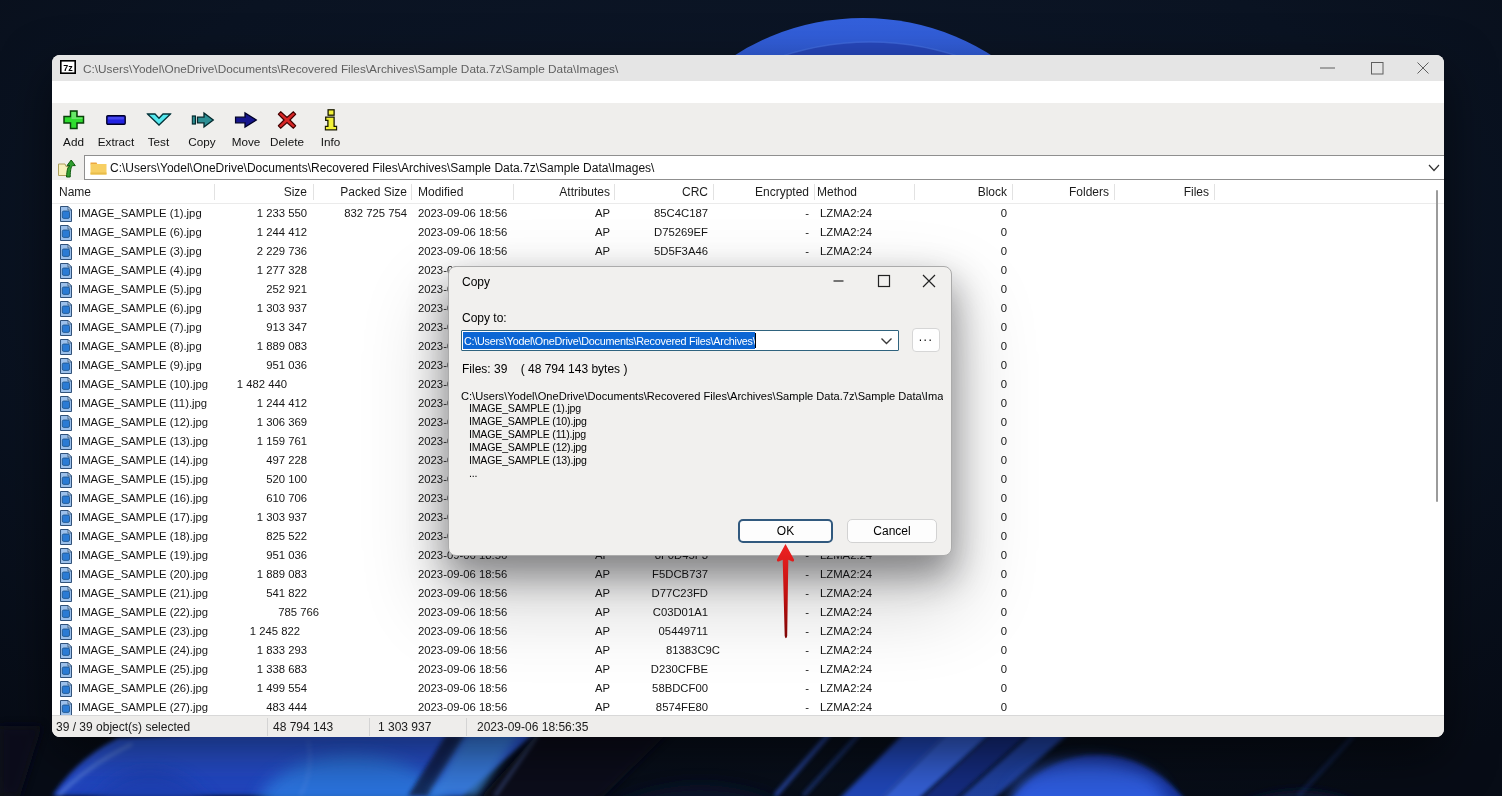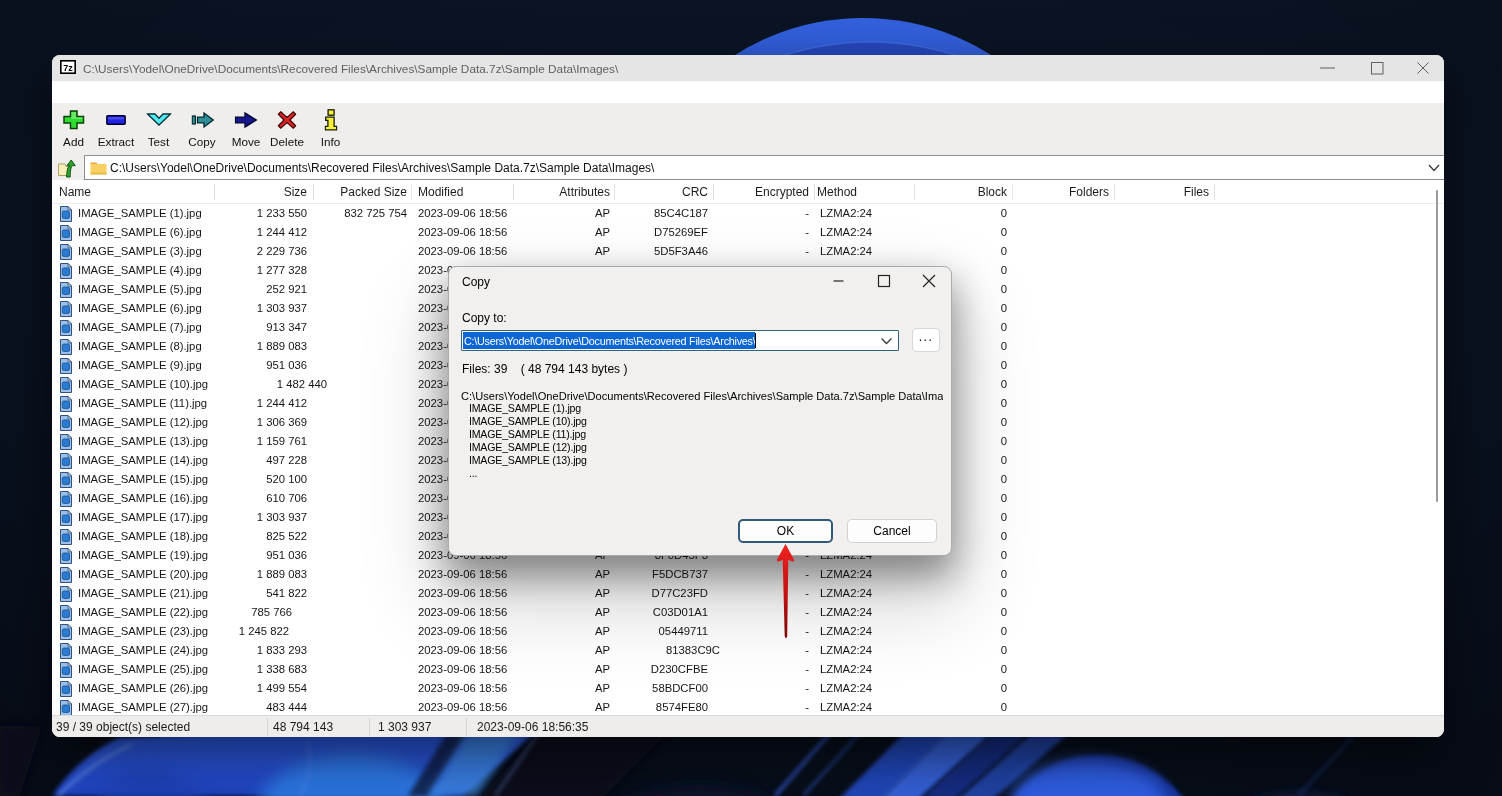--- a/index.html
+++ b/index.html
@@ -353,21 +353,21 @@
         <span class="cl" style="left:768px">LZMA2:24</span>
         <span class="cr" style="left:855px;width:100px">0</span>
       </div>
 <div class="row">
         <svg class="fic" width="12" height="16" viewBox="0 0 12 16">
           <path d="M0.5 0.5 H8 L11.5 4 V15.5 H0.5 Z" fill="#9cc0ea" stroke="#31527a" stroke-width="1"></path>
           <path d="M8 0.5 L11.5 4 H8 Z" fill="#cfe1f4" stroke="#31527a" stroke-width="0.8"></path>
           <rect x="2.3" y="5" width="7.2" height="7.4" rx="1.4" fill="#2b7bd4" stroke="#1c5186" stroke-width="0.8"></rect>
         </svg>
         <span class="cn">IMAGE_SAMPLE (10).jpg</span>
-        <span class="cr" style="left:155px;width:120px">1 482 440</span>
+        <span class="cr" style="left:155px;width:80px">1 482 440</span>
         <span class="cl" style="left:366px">2023-09-06 18:56</span>
         <span class="cr" style="left:458px;width:100px">AP</span>
         <span class="cr" style="left:556px;width:100px">E5F6A7B8</span>
         <span class="cr" style="left:657px;width:100px">-</span>
         <span class="cl" style="left:768px">LZMA2:24</span>
         <span class="cr" style="left:855px;width:100px">0</span>
       </div>
 <div class="row">
         <svg class="fic" width="12" height="16" viewBox="0 0 12 16">
           <path d="M0.5 0.5 H8 L11.5 4 V15.5 H0.5 Z" fill="#9cc0ea" stroke="#31527a" stroke-width="1"></path>
@@ -533,36 +533,36 @@
         <span class="cl" style="left:768px">LZMA2:24</span>
         <span class="cr" style="left:855px;width:100px">0</span>
       </div>
 <div class="row">
         <svg class="fic" width="12" height="16" viewBox="0 0 12 16">
           <path d="M0.5 0.5 H8 L11.5 4 V15.5 H0.5 Z" fill="#9cc0ea" stroke="#31527a" stroke-width="1"></path>
           <path d="M8 0.5 L11.5 4 H8 Z" fill="#cfe1f4" stroke="#31527a" stroke-width="0.8"></path>
           <rect x="2.3" y="5" width="7.2" height="7.4" rx="1.4" fill="#2b7bd4" stroke="#1c5186" stroke-width="0.8"></rect>
         </svg>
         <span class="cn">IMAGE_SAMPLE (22).jpg</span>
-        <span class="cr" style="left:140px;width:100px">785 766</span>
+        <span class="cr" style="left:167px;width:100px">785 766</span>
         <span class="cl" style="left:366px">2023-09-06 18:56</span>
         <span class="cr" style="left:458px;width:100px">AP</span>
         <span class="cr" style="left:556px;width:100px">C03D01A1</span>
         <span class="cr" style="left:657px;width:100px">-</span>
         <span class="cl" style="left:768px">LZMA2:24</span>
         <span class="cr" style="left:855px;width:100px">0</span>
       </div>
 <div class="row">
         <svg class="fic" width="12" height="16" viewBox="0 0 12 16">
           <path d="M0.5 0.5 H8 L11.5 4 V15.5 H0.5 Z" fill="#9cc0ea" stroke="#31527a" stroke-width="1"></path>
           <path d="M8 0.5 L11.5 4 H8 Z" fill="#cfe1f4" stroke="#31527a" stroke-width="0.8"></path>
           <rect x="2.3" y="5" width="7.2" height="7.4" rx="1.4" fill="#2b7bd4" stroke="#1c5186" stroke-width="0.8"></rect>
         </svg>
         <span class="cn">IMAGE_SAMPLE (23).jpg</span>
-        <span class="cr" style="left:137px;width:100px">1 245 822</span>
+        <span class="cr" style="left:148px;width:100px">1 245 822</span>
         <span class="cl" style="left:366px">2023-09-06 18:56</span>
         <span class="cr" style="left:458px;width:100px">AP</span>
         <span class="cr" style="left:556px;width:100px">05449711</span>
         <span class="cr" style="left:657px;width:100px">-</span>
         <span class="cl" style="left:768px">LZMA2:24</span>
         <span class="cr" style="left:855px;width:100px">0</span>
       </div>
 <div class="row">
         <svg class="fic" width="12" height="16" viewBox="0 0 12 16">
           <path d="M0.5 0.5 H8 L11.5 4 V15.5 H0.5 Z" fill="#9cc0ea" stroke="#31527a" stroke-width="1"></path>

